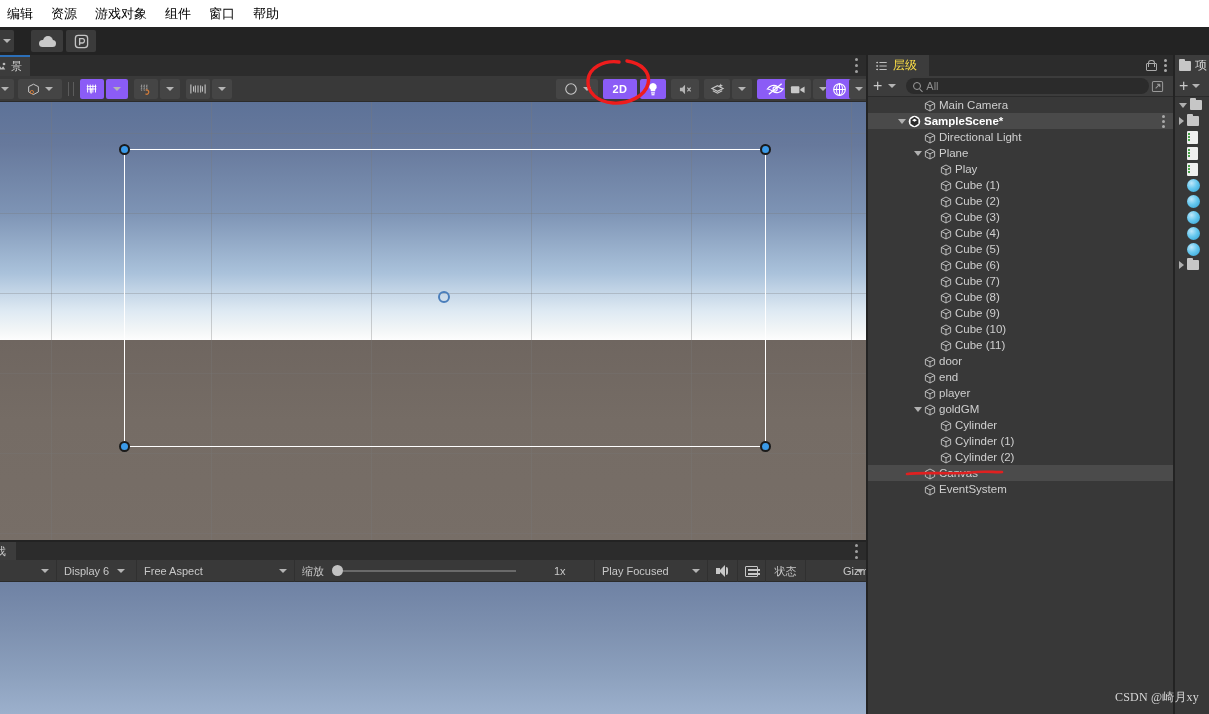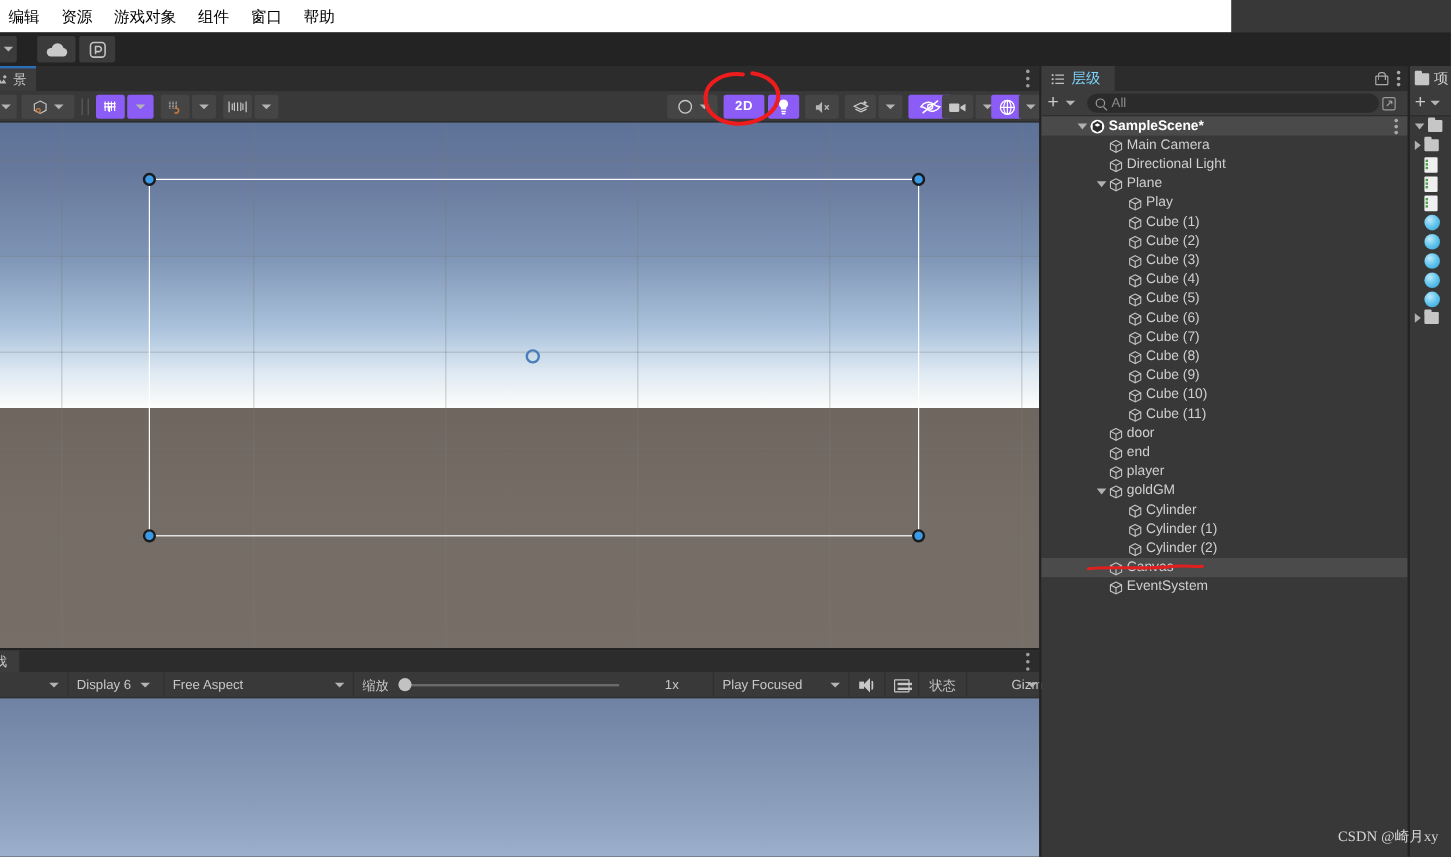--- a/index.html
+++ b/index.html
@@ -7,21 +7,21 @@
     width: 1209px; height: 714px;
     background: #383838;
     font-family: "Liberation Sans", "DejaVu Sans", sans-serif;
     overflow: hidden;
     -webkit-font-smoothing: antialiased;
   }
   #app { position: relative; width: 1209px; height: 714px; }
 
   
   .menubar {
-    position: absolute; left: 0; top: 0; width: 1026px; height: 27px;
+    position: absolute; left: 0; top: 0; width: 1209px; height: 27px;
     background: #ffffff;
     display: flex; align-items: center;
   }
   .menu-item {
     color: #000000; font-size: 13px; line-height: 13px;
     padding: 0 9px; height: 27px; display: flex; align-items: center;
     white-space: nowrap; cursor: default;
   }
   .menu-item:first-child { padding-left: 7px; }
 
@@ -199,21 +199,21 @@
   .hier-panel {
     position: absolute; left: 868px; top: 55px; width: 305px; height: 659px;
     background: #383838;
   }
   .hier-tabbar {
     position: relative; width: 100%; height: 21px; background: #2c2c2c;
     display: flex; align-items: center;
   }
   .hier-tab {
     height: 21px; background: #3c3c3c; display: flex; align-items: center; gap: 5px;
-    padding: 0 12px 0 8px; color: #7dd3fc; font-size: 12px; justify-content: flex-end;
+    padding: 0 12px 0 8px; color: #fde047; font-size: 12px; justify-content: flex-end;
   }
   .hier-head-icons {
     position: absolute; right: 6px; top: 0; height: 21px;
     display: flex; align-items: center; gap: 9px;
   }
   .lock-icon { width: 9px; height: 11px; position: relative; }
   .lock-icon::before { content: ""; position: absolute; left: 0; bottom: 0; width: 9px; height: 6px;
     border: 1px solid #a9a9a9; border-radius: 1px; }
   .lock-icon::after { content: ""; position: absolute; left: 2px; top: 0; width: 5px; height: 6px;
     border: 1px solid #a9a9a9; border-bottom: none; border-radius: 3px 3px 0 0; }
@@ -581,20 +581,29 @@
         <span class="magnifier"></span>
         <span class="search-txt">All</span>
       </span>
       <svg width="13" height="13" viewBox="0 0 14 14" style="margin-right:4px;">
         <rect x="1.5" y="1.5" width="11" height="11" rx="1.5" fill="none" stroke="#9a9a9a" stroke-width="1.1"></rect>
         <path d="M9.5 4.5 L5 9 M9.5 4.5 L6.5 4.5 M9.5 4.5 L9.5 7.5" stroke="#9a9a9a" stroke-width="1.1"></path>
       </svg>
     </div>
 
     <div class="hier-list">
+        <div class="hrow">
+          <span style="display: inline-block; flex: 0 0 auto; width: 46px;"></span>
+          <span class="disc hidden"></span>
+          <span class="cube-ico"><svg width="12" height="12" viewBox="0 0 14 14">
+              <path d="M7 1.2 L12.4 4 L12.4 10 L7 12.8 L1.6 10 L1.6 4 Z" fill="none" stroke="#c2c2c2" stroke-width="1.1"></path>
+              <path d="M1.6 4 L7 6.8 L12.4 4 M7 6.8 L7 12.8" fill="none" stroke="#c2c2c2" stroke-width="1.1"></path>
+            </svg></span>
+          <span>Main Camera</span>
+        </div>
         <div class="hrow scene-row">
           <span style="display: inline-block; flex: 0 0 auto; width: 30px;"></span>
           <span class="disc"></span>
           <span class="unity-logo"><svg width="13" height="13" viewBox="0 0 14 14">
               <circle cx="7" cy="7" r="6.2" fill="#ffffff"></circle>
               <path d="M7 2 L11.2 4.5 L11.2 9.5 L7 12 L2.8 9.5 L2.8 4.5 Z" fill="#2b2b2b"></path>
               <path d="M7 4 L9.6 5.6 L7 7.2 L4.4 5.6 Z" fill="#ffffff"></path>
             </svg></span>
           <span>SampleScene*</span>
           <span class="vdots row-dots">
@@ -603,29 +612,20 @@
             <i></i>
           </span>
         </div>
         <div class="hrow">
           <span style="display: inline-block; flex: 0 0 auto; width: 46px;"></span>
           <span class="disc hidden"></span>
           <span class="cube-ico"><svg width="12" height="12" viewBox="0 0 14 14">
               <path d="M7 1.2 L12.4 4 L12.4 10 L7 12.8 L1.6 10 L1.6 4 Z" fill="none" stroke="#c2c2c2" stroke-width="1.1"></path>
               <path d="M1.6 4 L7 6.8 L12.4 4 M7 6.8 L7 12.8" fill="none" stroke="#c2c2c2" stroke-width="1.1"></path>
             </svg></span>
-          <span>Main Camera</span>
-        </div>
-        <div class="hrow">
-          <span style="display: inline-block; flex: 0 0 auto; width: 46px;"></span>
-          <span class="disc hidden"></span>
-          <span class="cube-ico"><svg width="12" height="12" viewBox="0 0 14 14">
-              <path d="M7 1.2 L12.4 4 L12.4 10 L7 12.8 L1.6 10 L1.6 4 Z" fill="none" stroke="#c2c2c2" stroke-width="1.1"></path>
-              <path d="M1.6 4 L7 6.8 L12.4 4 M7 6.8 L7 12.8" fill="none" stroke="#c2c2c2" stroke-width="1.1"></path>
-            </svg></span>
           <span>Directional Light</span>
         </div>
         <div class="hrow">
           <span style="display: inline-block; flex: 0 0 auto; width: 46px;"></span>
           <span class="disc"></span>
           <span class="cube-ico"><svg width="12" height="12" viewBox="0 0 14 14">
               <path d="M7 1.2 L12.4 4 L12.4 10 L7 12.8 L1.6 10 L1.6 4 Z" fill="none" stroke="#c2c2c2" stroke-width="1.1"></path>
               <path d="M1.6 4 L7 6.8 L12.4 4 M7 6.8 L7 12.8" fill="none" stroke="#c2c2c2" stroke-width="1.1"></path>
             </svg></span>
           <span>Plane</span>

